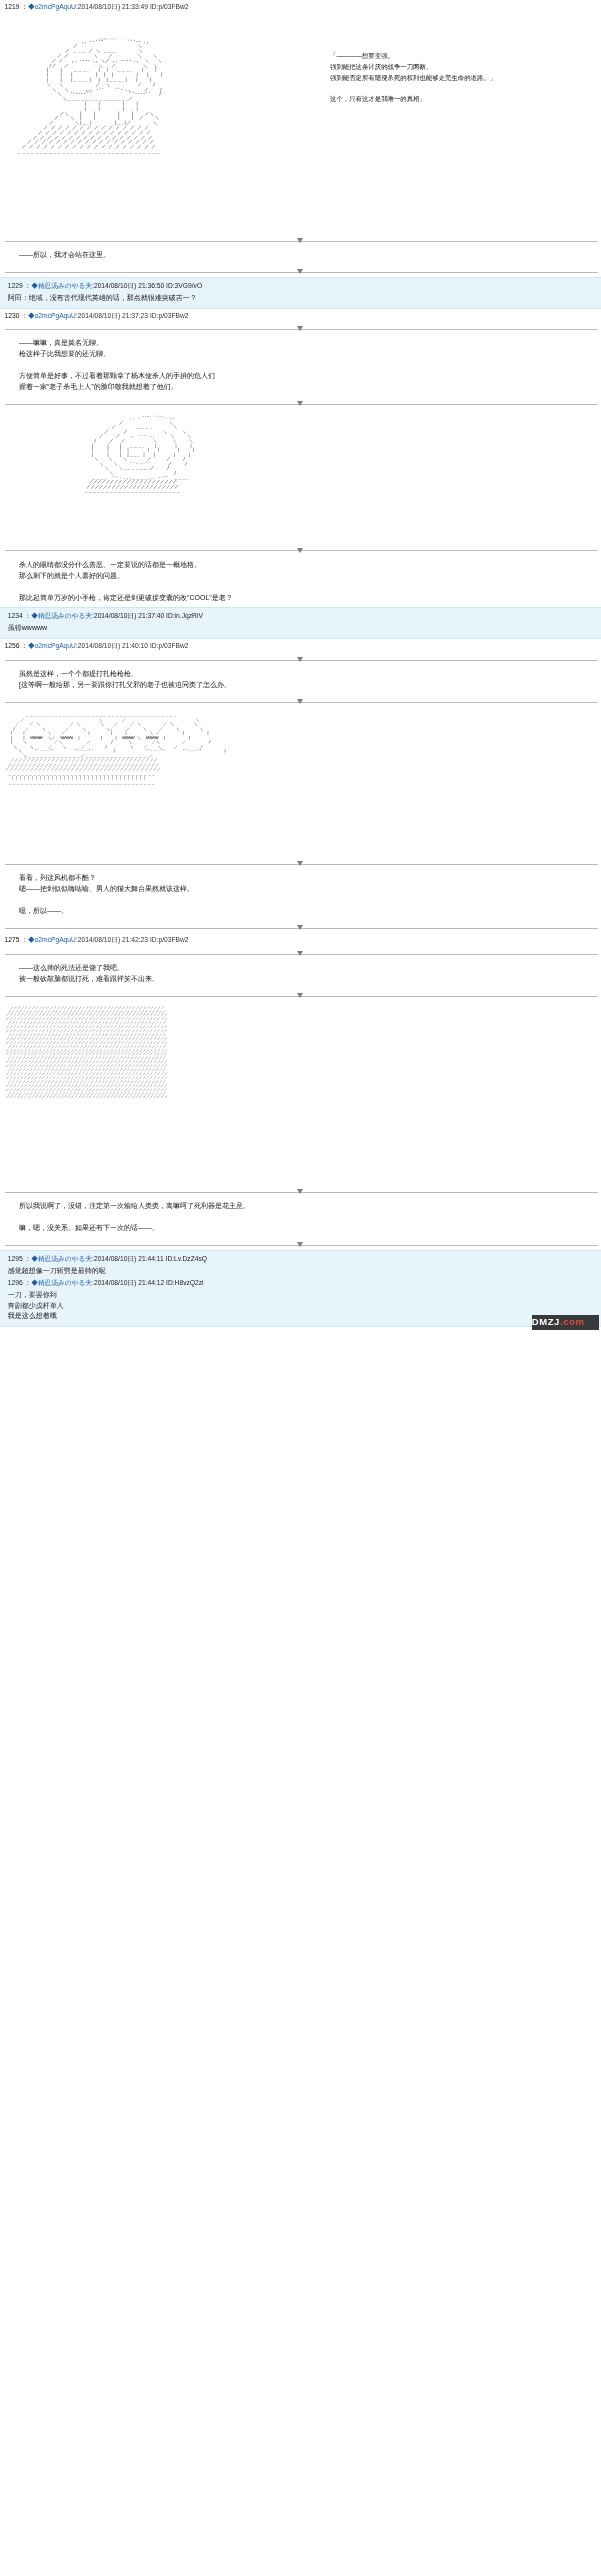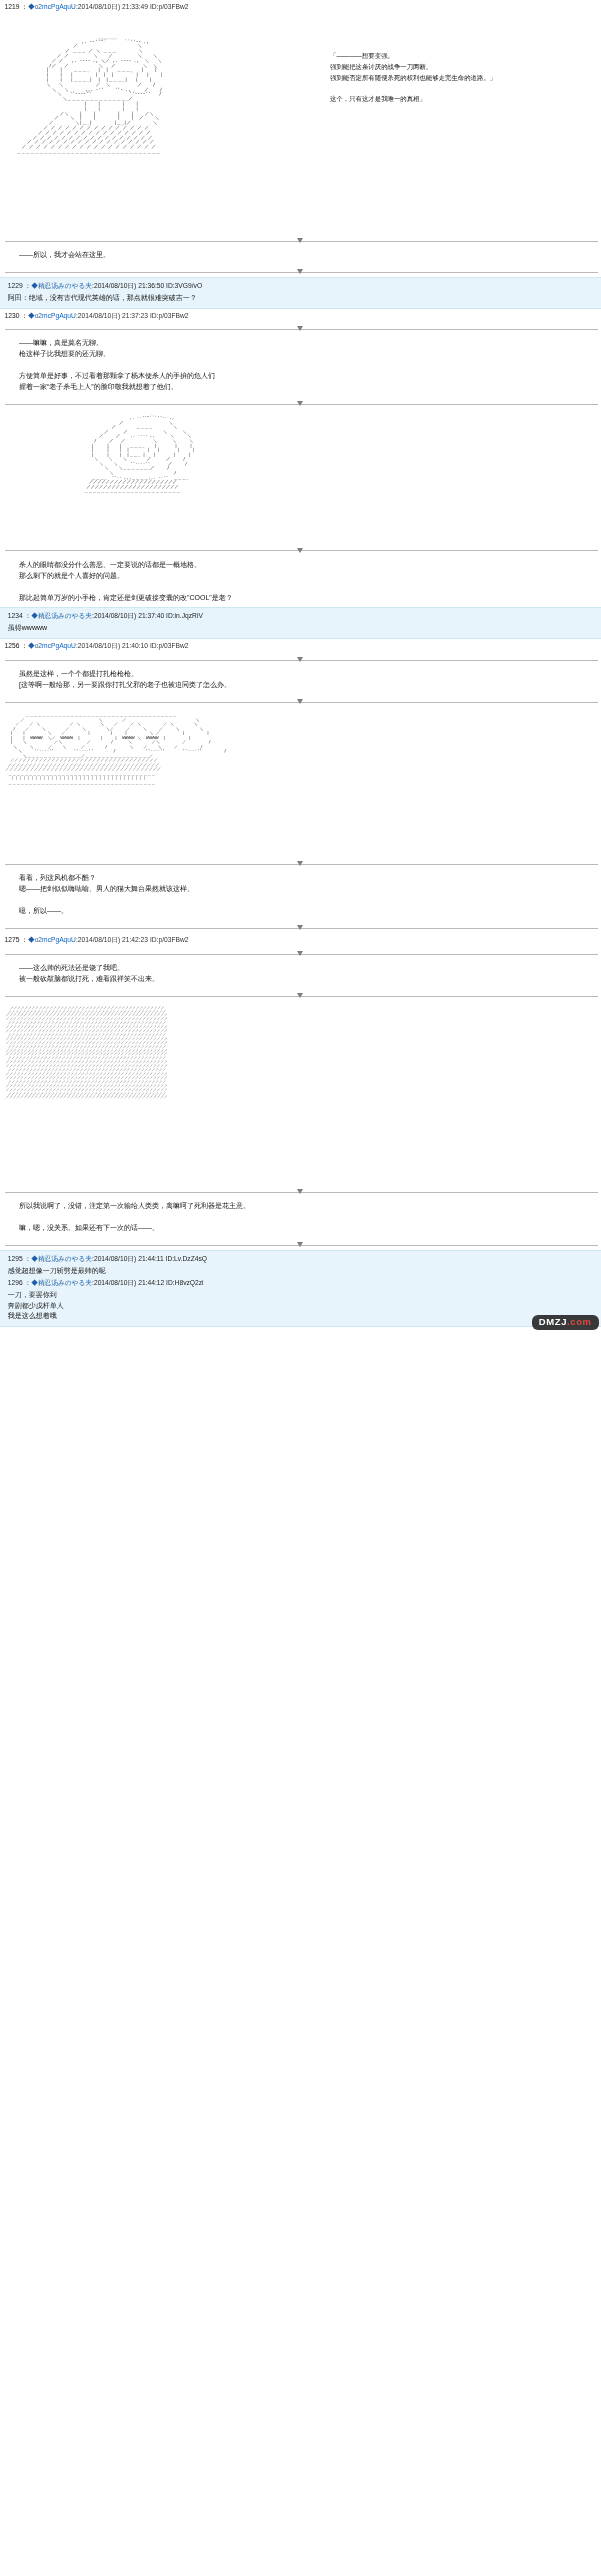--- a/index.html
+++ b/index.html
@@ -93,26 +93,26 @@
 
   .artwrap{position:relative;}
 
   
   .watermark{
     position:absolute;
     right:3.3px;
     bottom:3.3px;
     width:67px;height:14.5px;
     background:#2a2a2a;
-    border-radius:6px;
+    border-radius:0;
     color:#fff;
     font-size:9.5px;
     font-weight:bold;
     letter-spacing:0.6px;
-    text-align:center;
+    text-align:left;
     line-height:14.5px;
     opacity:.92;
   }
   .watermark .red{color:#e23b2e;}
 
   .tail-space{height:5.6px;}
 </style>
 </head>
 <body>
 

